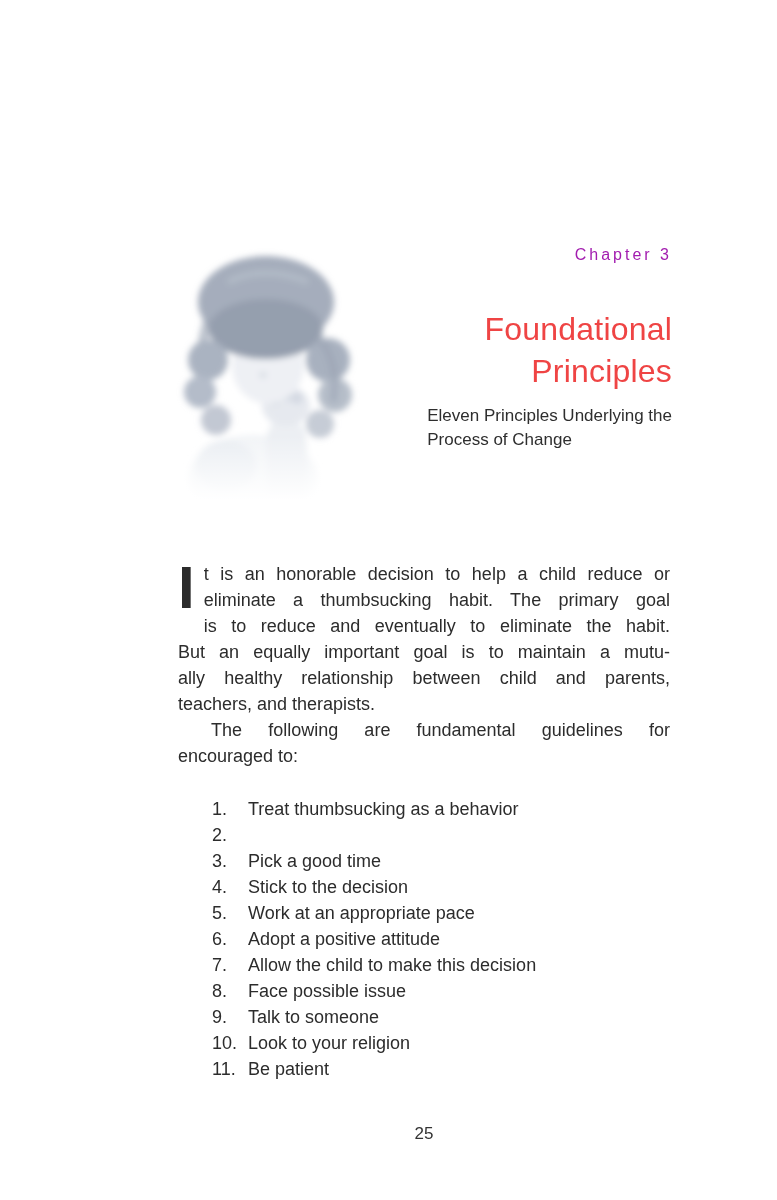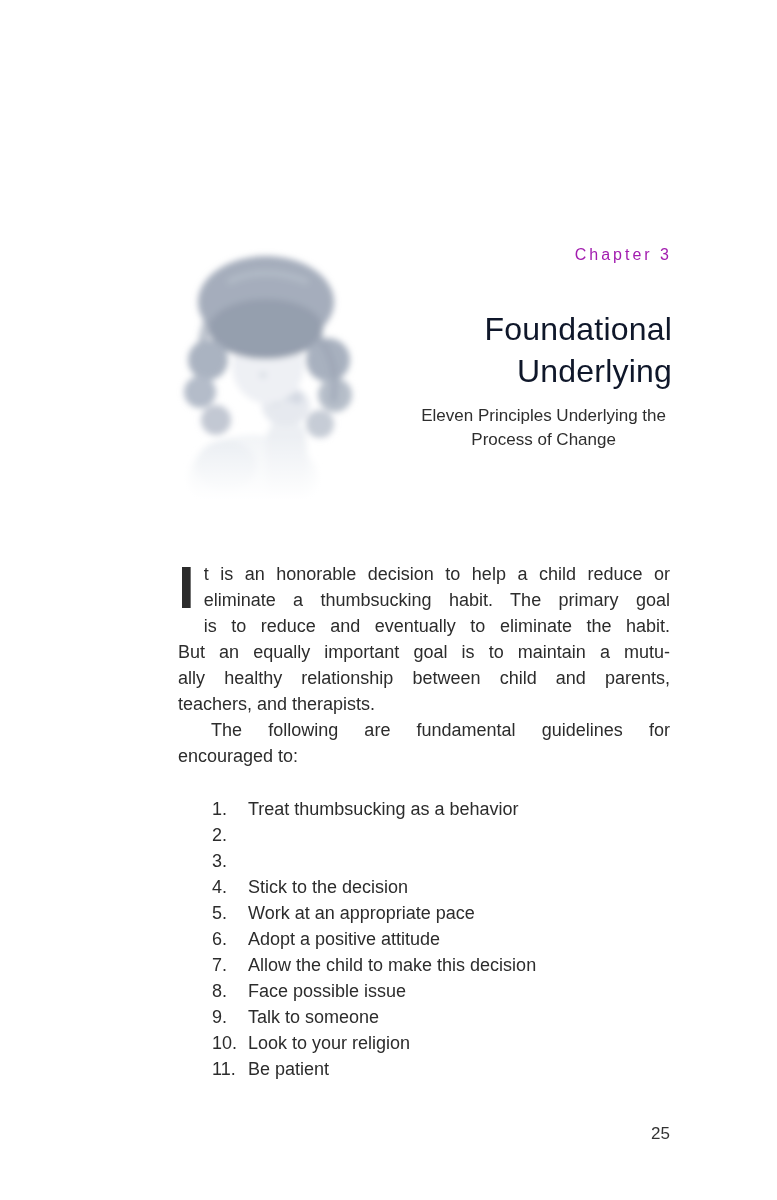--- a/index.html
+++ b/index.html
@@ -14,26 +14,26 @@
   .page { position: absolute; inset: 0; background: #ffffff; }
 
   
   .chapter-label {
     position: absolute; top: 246px; right: 105px;
     font-size: 16px; letter-spacing: 3px; color: #a21caf;
   }
   .chapter-title {
     position: absolute; top: 308px; right: 105px;
     text-align: right;
-    font-size: 32px; line-height: 42px; color: #0f172a;
+    font-size: 32px; line-height: 42px; color: #ef4444;
     font-weight: 500; letter-spacing: 0.2px;
   }
   .chapter-subtitle {
-    position: absolute; top: 404px; right: 111px;
-    text-align: center;
+    position: absolute; top: 404px; right: 105px;
+    text-align: left;
     font-size: 17px; line-height: 24px; color: #2e2e2e;
     font-weight: 500;
   }
 
   
   .child-photo {
     position: absolute; left: 168px; top: 242px;
     width: 198px; height: 258px;
   }
 
@@ -55,33 +55,33 @@
 
   
   .guide-list { margin-top: 27px; }
   .list-row { display: flex; height: 26px; line-height: 26px; }
   .list-num { width: 36px; margin-left: 34px; flex: none; }
   .list-text { flex: 1; white-space: nowrap; }
 
   
   .page-number {
     position: absolute; left: 178px; top: 1124px; width: 492px;
-    text-align: right; font-size: 17px; color: #333333;
+    text-align: center; font-size: 17px; color: #333333;
   }
 </style>
 </head>
 <body>
 
 <div class="page">
 
   <div class="chapter-label">Chapter 3</div>
 
   <div class="chapter-title">
     <div>Foundational</div>
-    <div>Underlying</div>
+    <div>Principles</div>
   </div>
 
   <div class="chapter-subtitle">
     <div>Eleven Principles Underlying the</div>
     <div>Process of Change</div>
   </div>
 
   <svg class="child-photo" viewBox="0 0 198 258" xmlns="http://www.w3.org/2000/svg" aria-hidden="true">
     <defs>
       <filter id="soft" x="-30%" y="-30%" width="160%" height="160%">
@@ -146,20 +146,21 @@
           <span class="list-num">1.</span>
           <span class="list-text">Treat thumbsucking as a behavior</span>
         </div>
 
         <div class="list-row">
           <span class="list-num">2.</span>
         </div>
 
         <div class="list-row">
           <span class="list-num">3.</span>
+          <span class="list-text">Pick a good time</span>
         </div>
 
         <div class="list-row">
           <span class="list-num">4.</span>
           <span class="list-text">Stick to the decision</span>
         </div>
 
         <div class="list-row">
           <span class="list-num">5.</span>
           <span class="list-text">Work at an appropriate pace</span>

